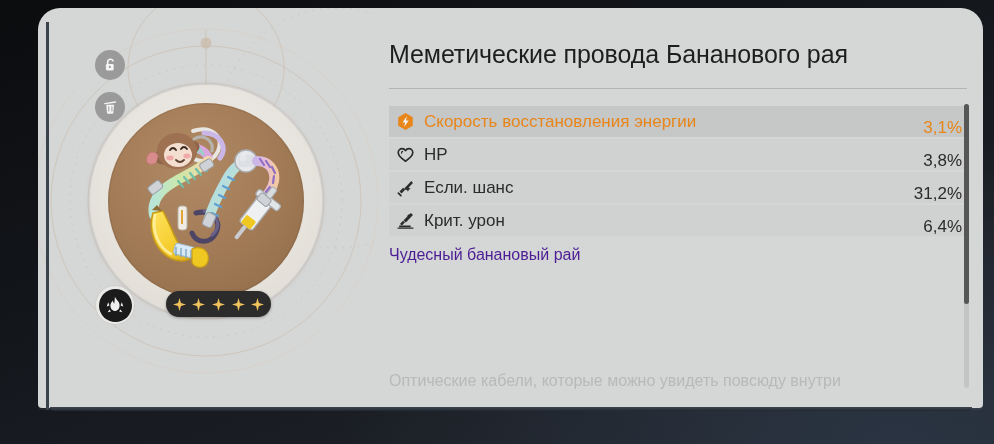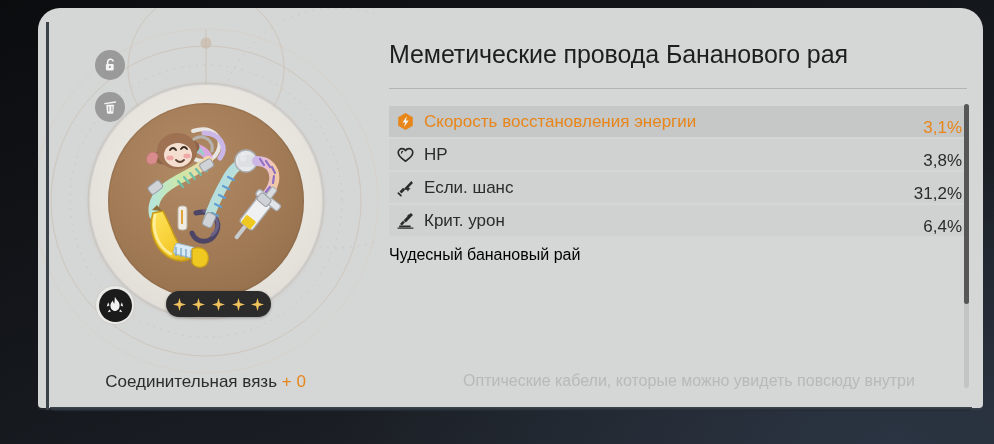--- a/index.html
+++ b/index.html
@@ -156,39 +156,38 @@
   .stat-icon { width: 19px; height: 19px; flex: 0 0 19px; margin-right: 9px; display:block; }
   .stat-name { font-size: 17px; color: #2b2b2b; flex: 1 1 auto; white-space: nowrap; }
   .stat-value { font-size: 17px; color: #2b2b2b; text-align: right; white-space: nowrap; margin-top: 12px; }
   .stat-row.main .stat-name, .stat-row.main .stat-value { color: #e8861a; }
 
   
   #set-name {
     position: absolute;
     left: 11px; top: 238px;
     font-size: 16px;
-    color: #000000;
+    color: #4c1d95;
     white-space: nowrap;
   }
   #set-effect {
     position: absolute;
     left: 11px; top: 264px;
     width: 580px;
     font-size: 17px;
     line-height: 25px;
     color: #1c1c1c;
   }
   #flavor-text {
     position: absolute;
     left: 11px; top: 364px;
     width: 600px;
     font-size: 16px;
     color: #b8b9b9;
     white-space: nowrap;
-    text-align: center;
   }
 
   
   #content-scrollbar {
     position: absolute;
     left: 586px; top: 96px;
     width: 5px; height: 284px;
     background: #c3c4c4;
     border-radius: 3px;
     cursor: pointer;
@@ -366,24 +365,20 @@
     <div id="element-badge">
       <div id="element-badge-core">
         <svg width="22" height="22" viewBox="0 0 24 24">
           <path d="M12 3 C13.5 7 17 8 17 12.5 C17 16 14.7 18.5 12 18.5 C9.3 18.5 7 16 7 12.5 C7 10 8.5 8.8 9.5 7 C10 9 11 9.5 11 11 C11.8 9 11.4 5.5 12 3 Z" fill="#f0f0f0"></path>
           <path d="M4.5 9 L3 13.5 L6 12.5 Z M19.5 9 L21 13.5 L18 12.5 Z" fill="#f0f0f0"></path>
           <path d="M6 17 L4 20 L7.5 19 Z M18 17 L20 20 L16.5 19 Z" fill="#f0f0f0"></path>
         </svg>
       </div>
     </div>
 
-    <div id="relic-slot-label">
-      <span>Соединительная вязь</span>
-      <span id="relic-slot-level">+ 0</span>
-    </div>
   </div>
 
   <div id="item-info-column">
 
     <div id="item-title">Меметические провода Бананового рая</div>
     <div id="title-divider"></div>
 
     <div id="stat-list">
 
       <div class="stat-row main">

